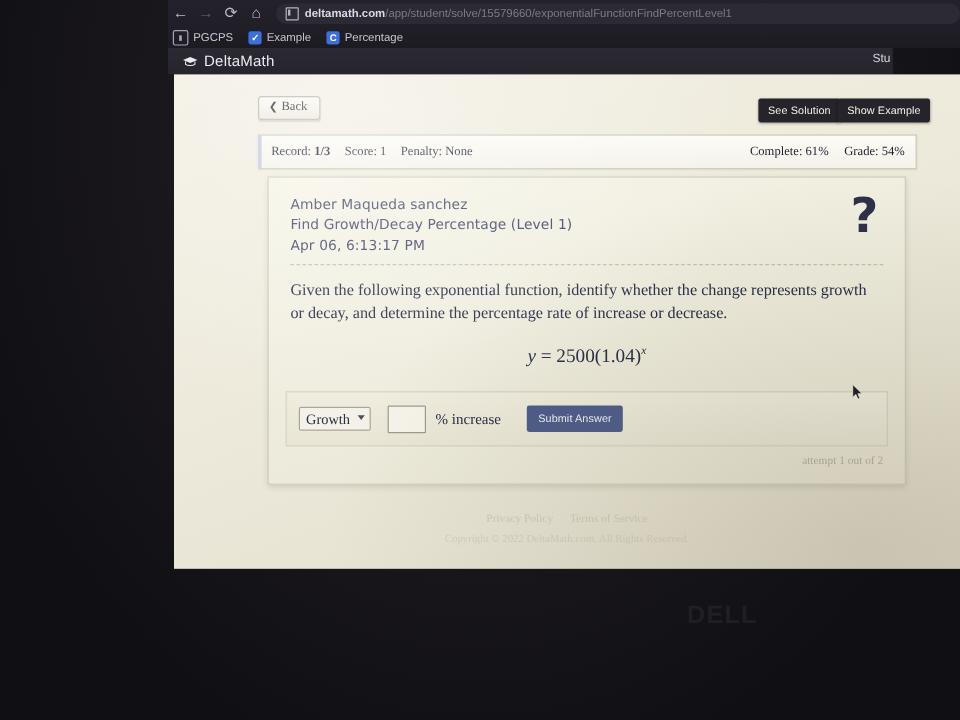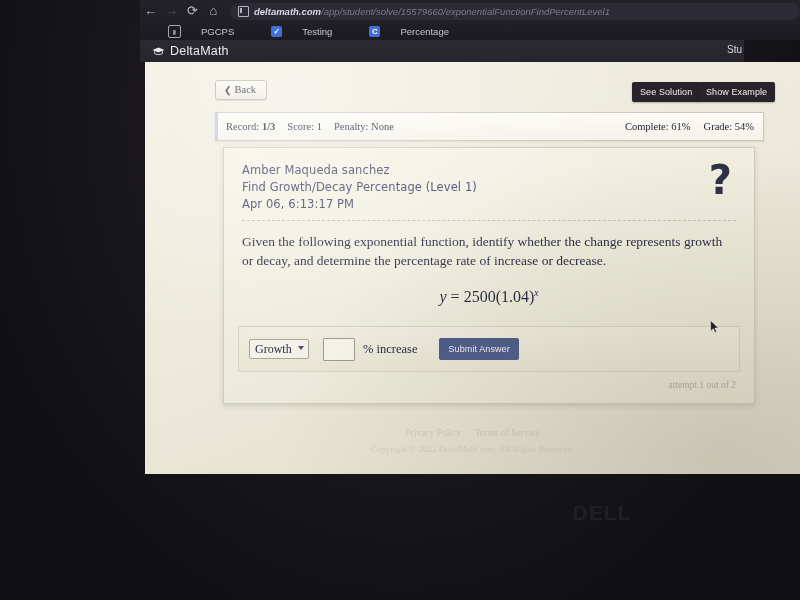--- a/index.html
+++ b/index.html
@@ -75,34 +75,32 @@
     position: relative;
   }
   #site-icon::after{
     content:""; position:absolute; left:1px; top:1px; width:2px; height:5px;
     background:#b6b3c0;
   }
   #url-text {
     font-size: 9.5px;
     white-space: nowrap;
     color: #7d7a88;
-    font-style: italic;
   }
   #url-text b { color: #ddd9e4; font-weight: bold; }
 
   #bk-row {
     position: absolute; left: 4px; top: 22px; height: 18px;
     display: flex; align-items: center; gap: 13px;
   }
   .bk {
-    display: flex; align-items: center; gap: 20px;
+    display: flex; align-items: center; gap: 4px;
     color: #c6c3d0;
     font-size: 9.5px;
     white-space: nowrap;
-    margin-left: 24px;
   }
   .bk .gl {
     width: 11px; height: 11px;
     display: flex; align-items: center; justify-content: center;
     font-size: 8px;
     border-radius: 2px;
     flex: none;
   }
   .gl.folder { border: 1px solid #a6a3b1; color: #a6a3b1; font-size: 6px; }
   .gl.blue   { background: #3f6fd8; color: #fff; font-weight: bold; font-size: 8px; }
@@ -346,21 +344,21 @@
         <span id="url-text"><b>deltamath.com</b><span>/app/student/solve/15579660/exponentialFunctionFindPercentLevel1</span></span>
       </div>
     </div>
     <div id="bk-row">
       <div class="bk">
         <span class="gl folder">▮</span>
         <span>PGCPS</span>
       </div>
       <div class="bk">
         <span class="gl blue">✓</span>
-        <span>Testing</span>
+        <span>Example</span>
       </div>
       <div class="bk">
         <span class="gl blue">C</span>
         <span>Percentage</span>
       </div>
     </div>
   </div>
 
   <div id="appbar">
     <div id="dm-brand">

